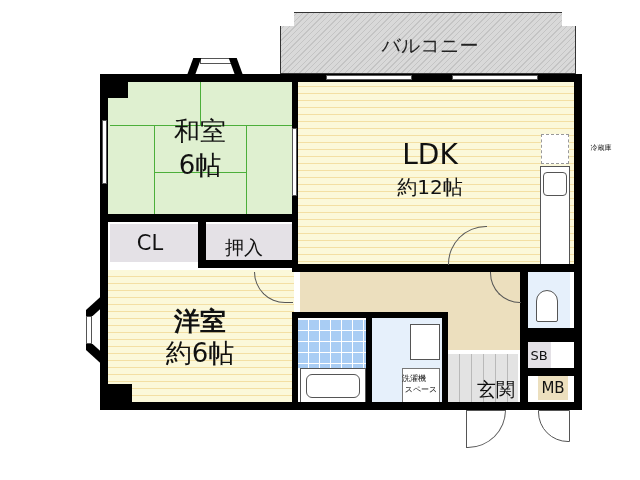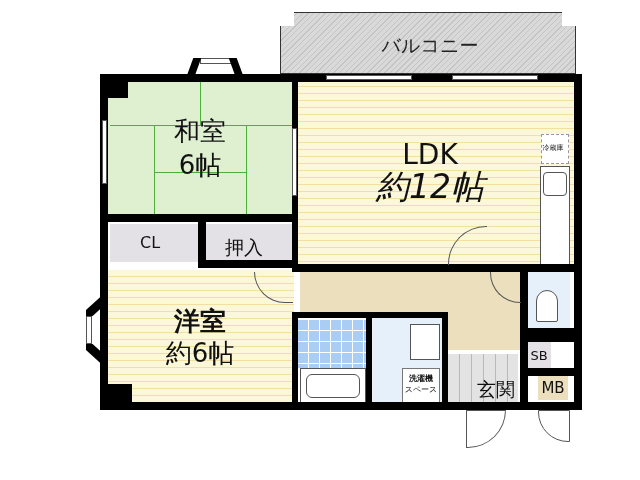--- a/index.html
+++ b/index.html
@@ -45,47 +45,47 @@
 <div class="tline" style="left:110px; top:125px; width:184px; height:1px;"></div>
 <div class="tline" style="left:200px; top:80px; width:1px; height:45px;"></div>
 <div class="tline" style="left:154px; top:125px; width:1px; height:90px;"></div>
 <div class="tline" style="left:246px; top:125px; width:1px; height:90px;"></div>
 <div class="tline" style="left:154px; top:172px; width:92px; height:1px;"></div>
 <div class="label big" style="left:150px; top:116px; width:100px;">和室</div>
 <div class="label big" style="left:150px; top:150px; width:100px;">6帖</div>
 
 <div class="abs flooring-y" style="left:298px; top:80px; width:276px; height:186px;"></div>
 <div class="label big" style="left:370px; top:140px; width:120px; font-size:28px;text-align:center;">LDK</div>
-<div class="label big" style="left:360px; top:172px; width:140px; font-size:33px;font-style:italic;">約12帖</div>
+<div class="label big" style="left:360px; top:172px; width:140px; font-size:20px;">約12帖</div>
 
 <div class="abs" style="left:540px; top:166px; width:30px; height:100px; background:#fff; border:1px solid #555;"></div>
 <div class="abs" style="left:543px; top:172px; width:24px; height:24px; border:1px solid #555; border-radius:4px; background:#fff;"></div>
 <div class="abs" style="left:541px; top:134px; width:28px; height:30px; border:1px dashed #999; background:#fff;"></div>
-<div class="label xs" style="left:541px; top:144px; width:24px;">冷蔵庫</div>
+<div class="label xs" style="left:541px; top:144px; width:24px;padding-left:48px;">冷蔵庫</div>
 
 <div class="abs closet" style="left:110px; top:224px; width:88px; height:38px;"></div>
-<div class="label med" style="left:110px; top:232px; width:80px; font-size:16px;">CL</div>
+<div class="label med" style="left:110px; top:232px; width:80px; font-size:21px;">CL</div>
 <div class="abs closet" style="left:206px; top:224px; width:86px; height:36px;"></div>
 <div class="label med" style="left:206px; top:236px; width:76px;">押入</div>
 
 <div class="abs flooring-y" style="left:108px; top:270px; width:186px; height:136px;"></div>
 <div class="label big" style="left:150px; top:306px; width:100px;font-weight:bold;">洋室</div>
 <div class="label big" style="left:140px; top:338px; width:120px;">約6帖</div>
 
 <div class="abs hall" style="left:300px; top:272px; width:220px; height:40px;"></div>
 <div class="abs hall" style="left:448px; top:300px; width:72px; height:50px;"></div>
 
 <div class="abs bath" style="left:298px; top:320px; width:68px; height:48px;"></div>
 <div class="abs" style="left:300px; top:368px; width:66px; height:36px; background:#fff; border:1px solid #555;"></div>
 <div class="abs" style="left:306px; top:374px; width:54px; height:24px; border:1px solid #555; border-radius:6px;"></div>
 
 <div class="abs light-blue" style="left:372px; top:318px; width:72px; height:88px;"></div>
 <div class="abs" style="left:410px; top:324px; width:30px; height:36px; background:#fff; border:1px solid #555;"></div>
 <div class="abs" style="left:402px; top:368px; width:38px; height:36px; background:#fff; border:1px solid #777;"></div>
-<div class="label xs" style="left:402px; top:374px; width:38px; font-size:8px;font-weight:bold;">洗濯機</div>
+<div class="label xs" style="left:402px; top:374px; width:22px; font-size:8px;">洗濯機</div>
 <div class="label xs" style="left:402px; top:385px; width:38px; font-size:8px;">スペース</div>
 
 <div class="abs genkan" style="left:448px; top:354px; width:70px; height:52px;"></div>
 <div class="label med" style="left:466px; top:378px; width:60px;">玄関</div>
 
 <div class="abs light-blue" style="left:528px; top:272px; width:42px; height:56px;"></div>
 <div class="abs" style="left:536px; top:290px; width:22px; height:32px; border:1px solid #555; border-radius:11px 11px 2px 2px; background:#fff;"></div>
 
 <div class="abs closet" style="left:527px; top:342px; width:24px; height:26px;"></div>
 <div class="label sm" style="left:527px; top:348px; width:24px; font-size:13px; line-height:15px;">SB</div>

